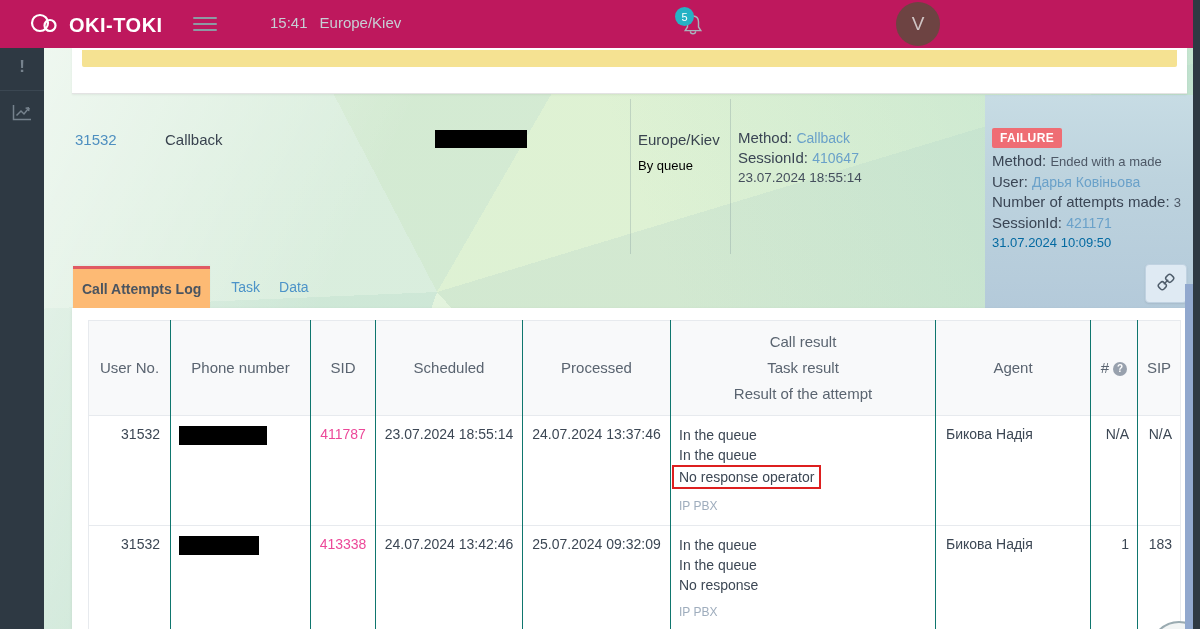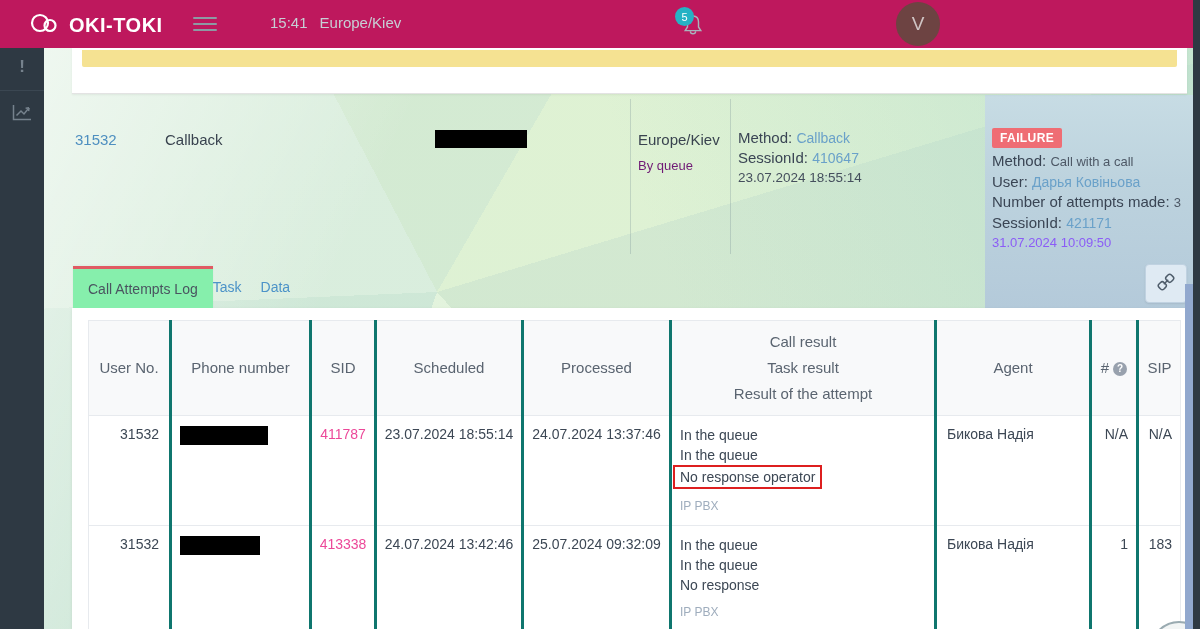--- a/index.html
+++ b/index.html
@@ -48,52 +48,52 @@
   .yellow-banner { position:absolute; left:10px; top:2px; width:1095px; height:17px; background:#f5e292; border-radius:0 0 2px 2px; }
 
   
   .details { position:absolute; left:72px; top:95px; width:1121px; height:163px; font-size:15px; color:#39434f; }
   .d-vline { position:absolute; top:4px; height:155px; width:1px; background:rgba(110,135,145,.28); }
   .task-link { position:absolute; left:3px; top:36px; color:#4e8fc0; text-decoration:none; }
   .task-type { position:absolute; left:93px; top:36px; }
   .redact { background:#000; display:inline-block; }
   .d-redact { position:absolute; left:363px; top:35px; width:92px; height:18px; }
   .d-tz { position:absolute; left:566px; top:36px; }
-  .d-mode { position:absolute; left:566px; top:63px; font-size:13px; color:#701a75; }
+  .d-mode { position:absolute; left:566px; top:63px; font-size:13px; color:#000000; }
   .d-method { position:absolute; left:666px; top:33px; width:240px; line-height:20px; }
   .lbl { color:#3a4554; }
   .lnk { color:#6aa1c9; text-decoration:none; font-size:14px; }
   .d-date { font-size:13.5px; color:#454f5d; }
 
   
   .rpanel { position:absolute; left:920px; top:33px; width:196px; }
   .badge-failure { display:inline-block; background:#ef6d74; color:#fff; font-size:12px; font-weight:bold;
     letter-spacing:.4px; padding:3px 8px; border-radius:2px; margin-bottom:3px; }
   .rpanel .line { line-height:20px; white-space:nowrap; }
   .rpanel .val { font-size:13px; color:#4d5866; }
-  .rpanel .date { font-size:13px; color:#8b5cf6; margin-top:2px; }
+  .rpanel .date { font-size:13px; color:#0369a1; margin-top:2px; }
 
   
   .tabs { position:absolute; left:73px; top:266px; height:42px; display:flex; align-items:stretch; z-index:5; }
-  .tab-active { background:#86efac; border-top:3px solid #e05a63; padding:0 15px; display:flex; align-items:center;
-    font-size:14px; color:#4a5460; box-shadow:0 -1px 2px rgba(0,0,0,.04); cursor:pointer; }
+  .tab-active { background:#fdba74; border-top:3px solid #e05a63; padding:0 9px; display:flex; align-items:center;
+    font-size:14px; color:#4a5460; box-shadow:0 -1px 2px rgba(0,0,0,.04); cursor:pointer;font-weight:bold; }
   .tab-link { display:flex; align-items:center; font-size:14px; color:#4c93c8; cursor:pointer; text-decoration:none; }
-  .tab-link.t1 { }
+  .tab-link.t1 { margin-left:21px; }
   .tab-link.t2 { margin-left:19px; }
 
   .link-btn { position:absolute; left:1145px; top:264px; width:42px; height:39px; background:#dfeaf3;
     border:1px solid #c0d2e1; border-radius:4px; display:flex; align-items:center; justify-content:center;
     cursor:pointer; box-shadow:0 1px 2px rgba(0,0,0,.08); z-index:6; }
 
   
   .content-card { position:absolute; left:72px; top:308px; width:1115px; height:321px; background:#fff; overflow:hidden;
     box-shadow:0 1px 3px rgba(0,0,0,.08); }
   table.grid { border-collapse:collapse; table-layout:fixed; width:1092px; margin:12px 0 0 16px;
     border:1px solid #e7eaee; }
-  table.grid td { border-right:3px solid #0f766e; vertical-align:top; font-size:14px; color:#3c4754; }
+  table.grid td { border-right:1px solid #0f766e; vertical-align:top; font-size:14px; color:#3c4754; }
   table.grid td:last-child { border-right:none; }
   tr.hdr { height:95px; background:#f8f9fa; border-bottom:1px solid #e7eaee; }
   tr.hdr td { vertical-align:middle; text-align:center; color:#5a6470; font-size:15px; line-height:26px; }
   tr.r1 { height:110px; border-bottom:1px solid #e7eaee; }
   tr.r2 { height:104px; }
   td.c-taskno { text-align:right; padding:10px 10px 0 0; }
   td.c-phone  { padding:9px 0 0 8px; }
   td.c-sid    { text-align:center; padding-top:10px; }
   td.c-sid a  { color:#ec4899; text-decoration:none; }
   td.c-date   { text-align:center; padding-top:10px; }
@@ -194,21 +194,21 @@
         <span class="lbl">SessionId:</span>
         <a class="lnk" href="#">410647</a>
       </div>
       <div class="d-date">23.07.2024 18:55:14</div>
     </div>
 
     <div class="rpanel">
       <span class="badge-failure">FAILURE</span>
       <div class="line">
         <span class="lbl">Method:</span>
-        <span class="val">Call with a call</span>
+        <span class="val">Ended with a made</span>
       </div>
       <div class="line">
         <span class="lbl">User:</span>
         <a class="lnk" href="#">Дарья Ковіньова</a>
       </div>
       <div class="line">
         <span class="lbl">Number of attempts made:</span>
         <span class="val">3</span>
       </div>
       <div class="line">

